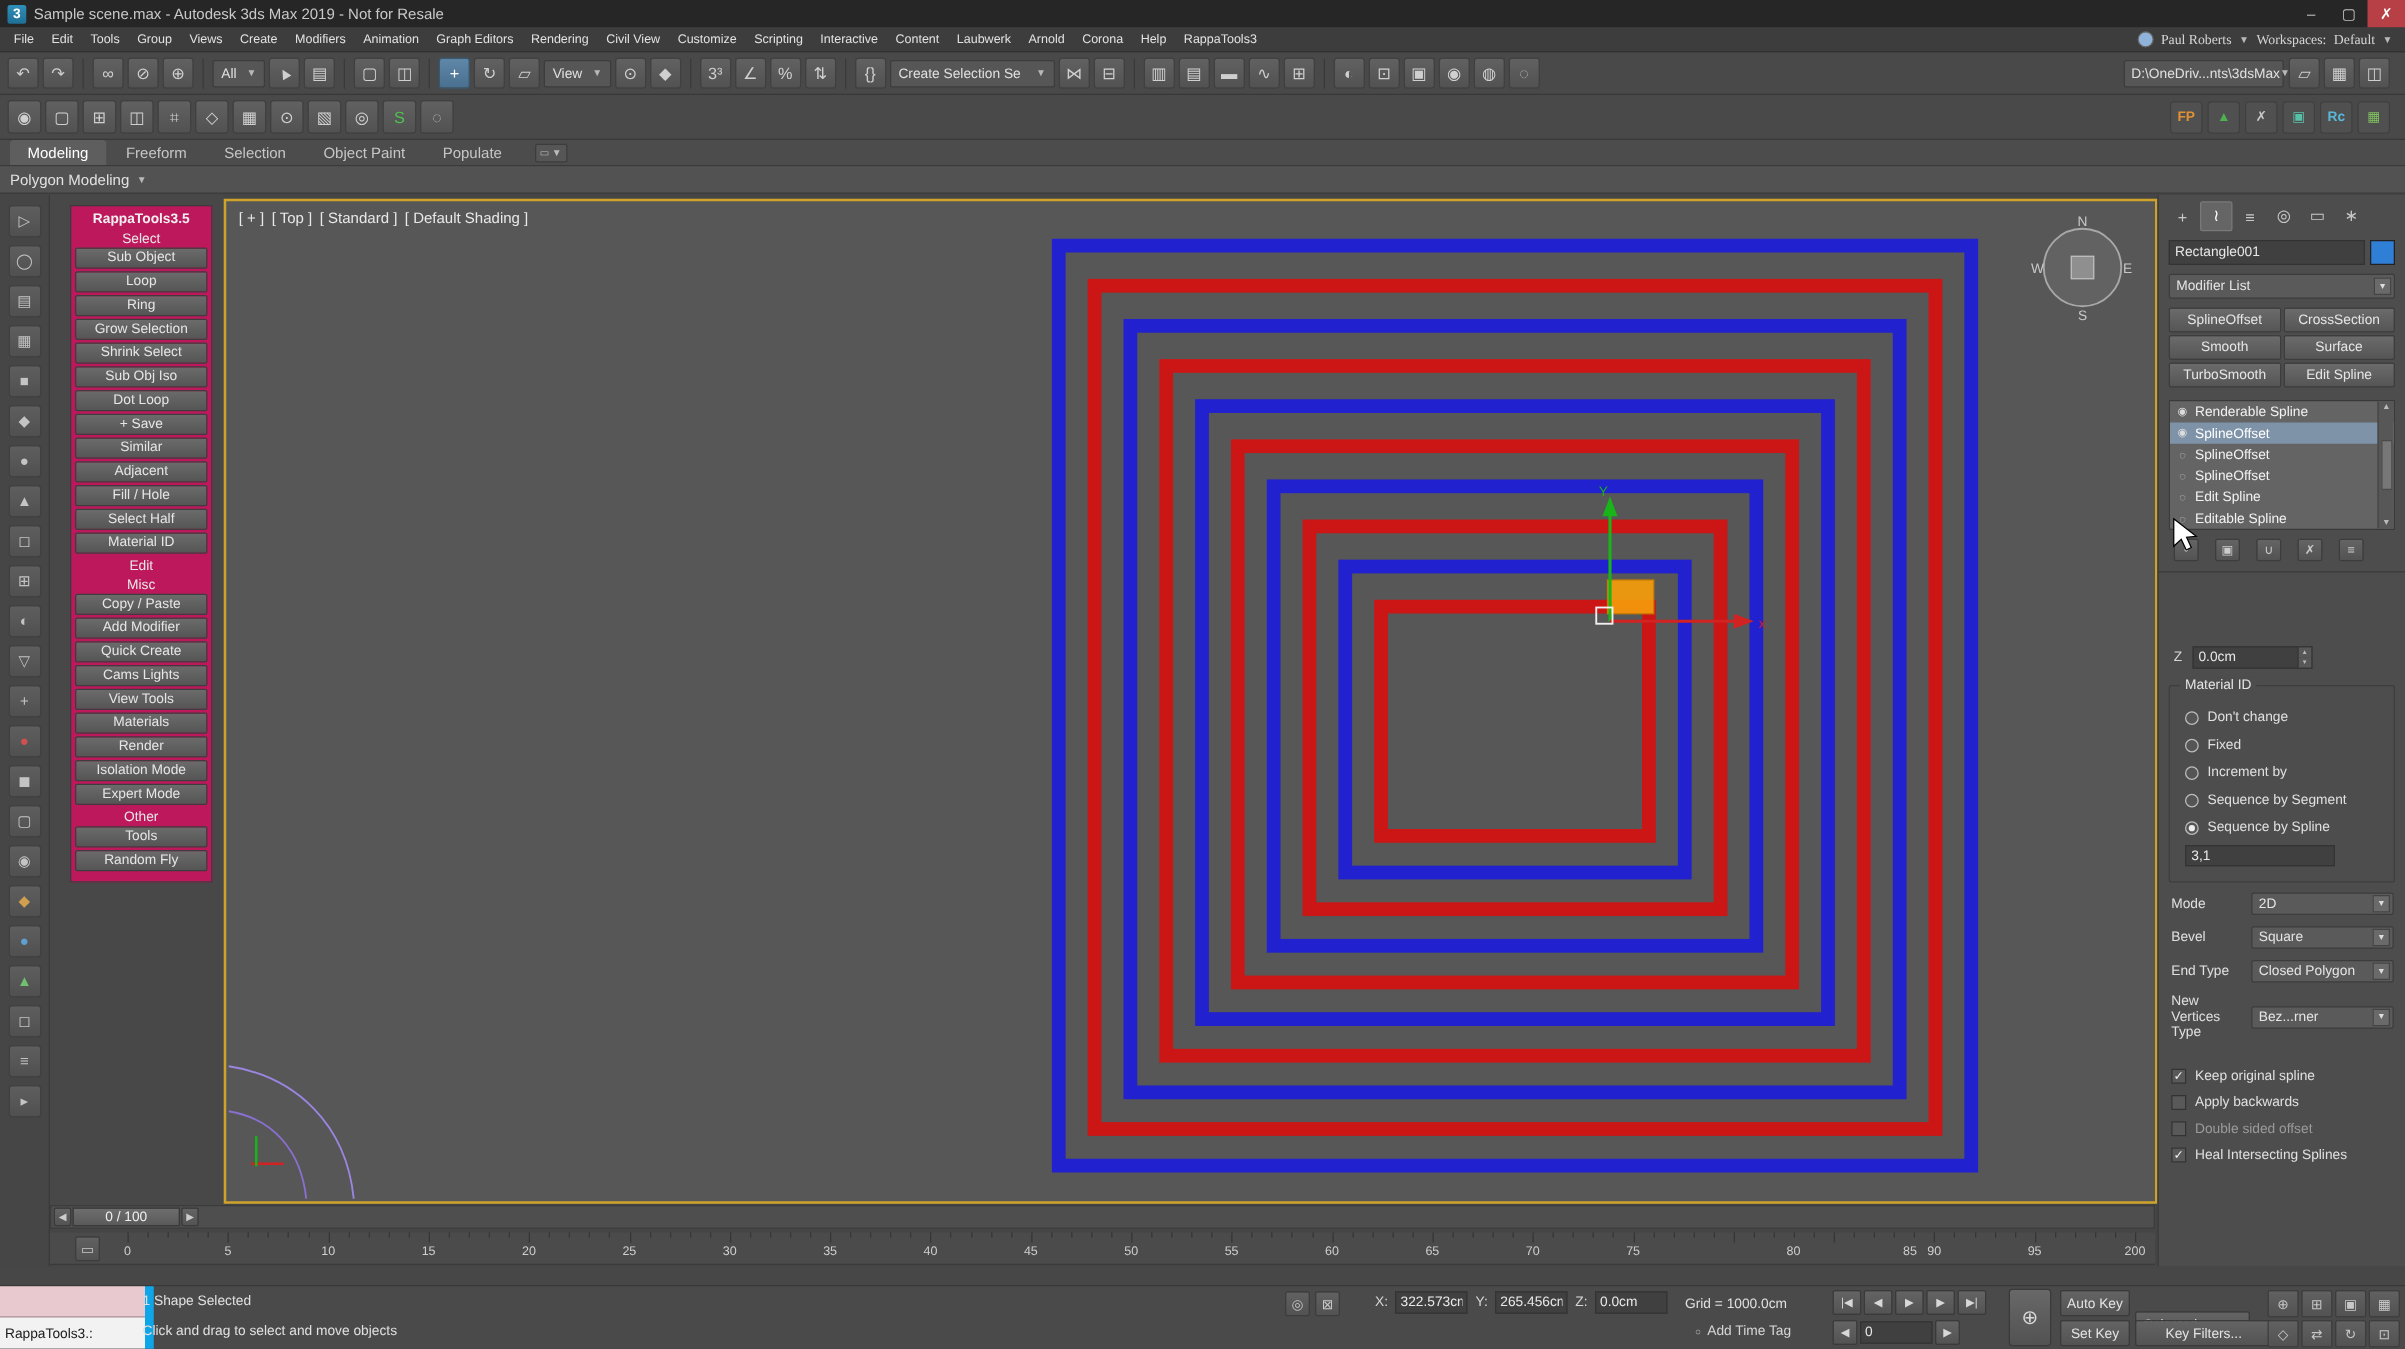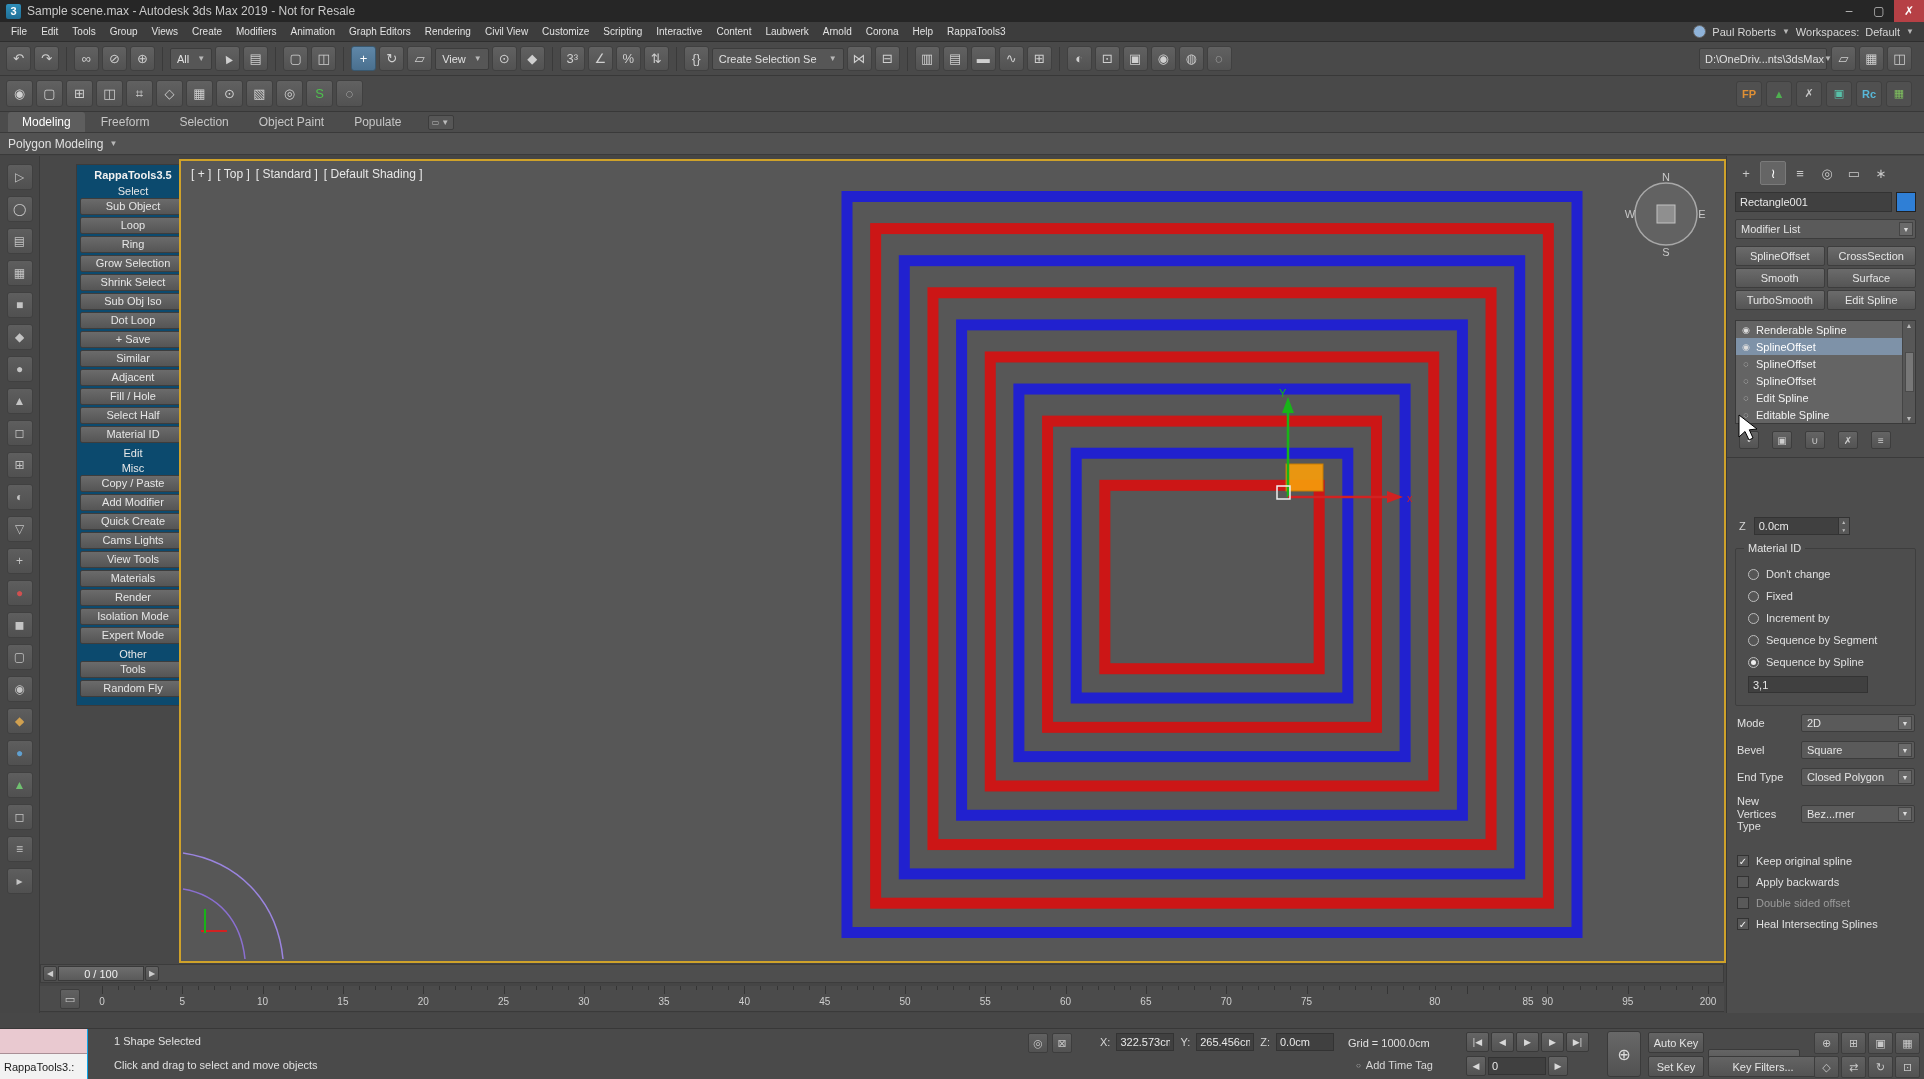--- a/index.html
+++ b/index.html
@@ -18,21 +18,21 @@
   .title-text { color:#c9c9c9; font-size:12px; }
   .win-controls { margin-left:auto; display:flex; height:22px; }
   .win-btn { width:30px; height:22px; display:flex; align-items:center; justify-content:center; color:#c0c0c0; font-size:12px; }
   .win-btn.close { background:#b64045; color:#fff; }
 
   
   .menubar { position:absolute; left:0; top:22px; width:1924px; height:20px; background:#3d3d3d;
              border-bottom:1px solid #2e2e2e; display:flex; align-items:center; padding-left:4px; }
   .menu-items { display:flex; align-items:center; }
   .menu-item { padding:2px 7px; color:#e2e2e2; font-size:10px; cursor:default; }
-  .menubar-right { margin-left:auto; display:flex; align-items:center; gap:6px; padding-right:10px; font-size:11px; }
+  .menubar-right { margin-left:auto; display:flex; align-items:center; gap:6px; padding-right:10px; font-size:11px;font-family:Liberation Serif, serif; }
   .avatar { width:13px; height:13px; border-radius:50%; background:#8fb3d9; border:1px solid #666; }
   .arr { font-size:8px; color:#b8b8b8; }
 
   
   .toolbar1 { position:absolute; left:0; top:42px; width:1924px; height:34px; background:#494949;
               border-bottom:1px solid #383838; display:flex; align-items:center; padding:0 6px; }
   .toolbar2 { position:absolute; left:0; top:76px; width:1924px; height:36px; background:#494949;
               border-bottom:1px solid #383838; display:flex; align-items:center; padding:0 6px; }
   .tb-group { display:flex; align-items:center; gap:3px; }
   #tb1-right, #tb2-right { margin-left:auto; display:flex; align-items:center; gap:4px; padding-right:6px; }
@@ -64,21 +64,21 @@
   
   .left-toolbar { position:absolute; left:0; top:156px; width:40px; height:872px; background:#464646;
                   border-right:1px solid #3a3a3a; display:flex; flex-direction:column; align-items:center;
                   padding-top:8px; gap:6px; }
   .lt-icon { width:26px; height:26px; flex:0 0 26px; border-radius:3px; border:1px solid #404040;
              background:linear-gradient(#5e5e5e,#505050); color:#c4c4c4; font-size:12px;
              display:flex; align-items:center; justify-content:center; }
 
   
   .rappa-region { position:absolute; left:40px; top:156px; width:139px; height:810px; background:#484848; }
-  .rappa-panel { position:absolute; left:76px; top:164px; width:114px; background:#0c4a6e;
+  .rappa-panel { position:absolute; left:56px; top:164px; width:114px; background:#be185d;
                  border:1px solid #3b3b3b; padding:2px 3px 6px; }
   .rappa-title { text-align:center; font-size:11px; font-weight:bold; color:#f0f0f0; padding:2px 0; }
   .rappa-label { text-align:center; font-size:11px; color:#e8e8e8; padding:2px 0 1px; }
   .rappa-btn { display:block; width:100%; height:17px; margin-bottom:2px; font-size:11px; line-height:15px;
                text-align:center; color:#e6e6e6; border:1px solid #3d3d3d; border-radius:2px;
                background:linear-gradient(#6b6b6b,#555555); }
 
   
   .viewport { position:absolute; left:179px; top:159px; width:1547px; height:804px; background:#575757;
               border:2px solid #cfa22a; }
@@ -160,21 +160,21 @@
                display:flex; align-items:center; justify-content:center; }
   .ruler-row { position:absolute; left:40px; top:986px; width:1684px; height:26px; background:#4b4b4b;
                border-bottom:1px solid #3a3a3a; }
   .ruler-num { position:absolute; top:10px; transform:translateX(-50%); font-size:10px; color:#cfcfcf; }
   .tick { position:absolute; top:0; width:1px; background:#353535; }
   .gap-strip { position:absolute; left:0; top:1013px; width:1924px; height:15px; background:#474747; }
 
   
   .statusbar { position:absolute; left:0; top:1028px; width:1924px; height:51px; background:#4a4a4a;
                border-top:1px solid #383838; font-size:11px; }
-  .listener { position:absolute; left:0; top:0; width:88px; height:51px; border-right:1px solid #0ea5e9; }
+  .listener { position:absolute; left:0; top:0; width:123px; height:51px; border-right:7px solid #0ea5e9; }
   .listener .pink { height:25px; background:#e9c9d0; border-bottom:1px solid #a98f96; }
   .listener .white { height:25px; background:#f2f2f2; color:#1a1a1a; display:flex; align-items:center; padding-left:4px; }
   .sb-text { position:absolute; color:#e0e0e0; }
   .sb-icons { position:absolute; display:flex; gap:4px; }
   .sb-icon { width:20px; height:20px; border:1px solid #3d3d3d; border-radius:2px; color:#c8c8c8; font-size:11px;
              background:linear-gradient(#616161,#525252); display:flex; align-items:center; justify-content:center; }
   .coord-field { width:58px; height:18px; background:#404040; border:1px solid #333; color:#e8e8e8;
                  font-size:11px; padding:0 3px; font-family:inherit; }
   .sb-btn { position:absolute; height:21px; font-size:11px; color:#e4e4e4; text-align:center;
             border:1px solid #3a3a3a; border-radius:2px; background:linear-gradient(#646464,#535353);

